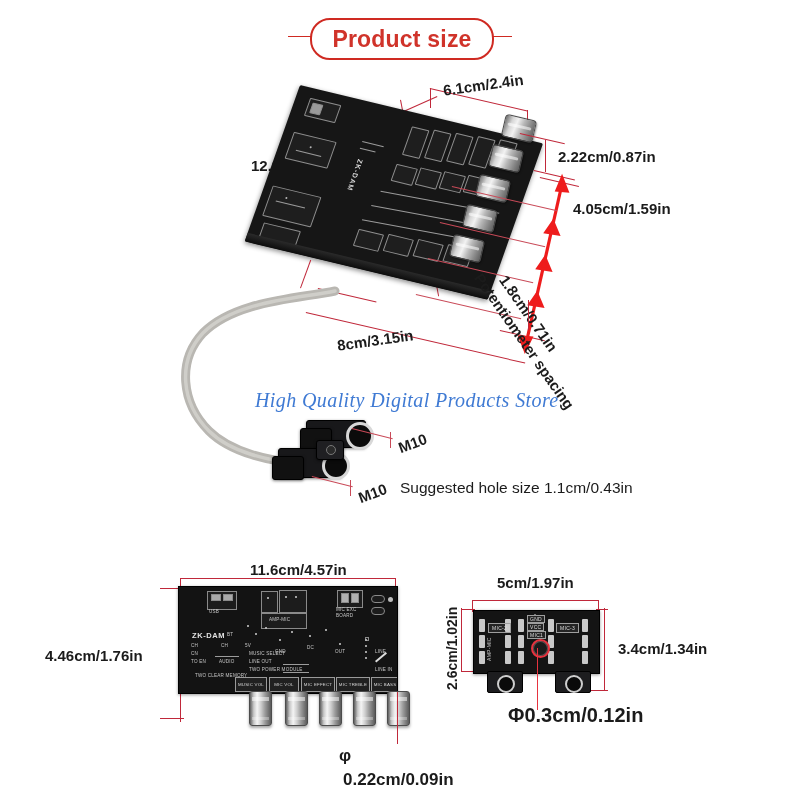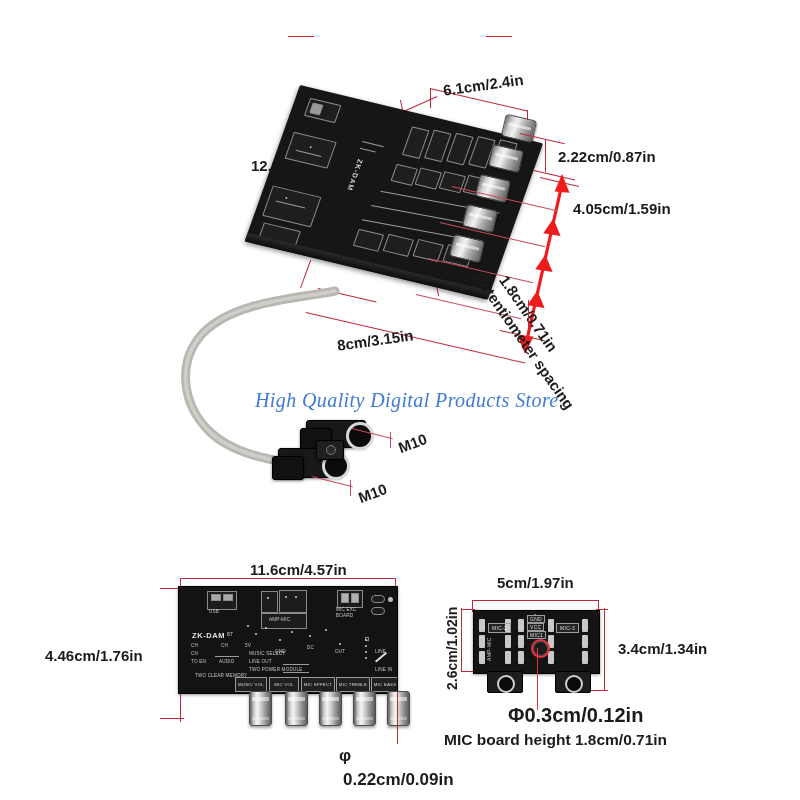--- a/index.html
+++ b/index.html
@@ -175,20 +175,23 @@
   .rot-55{transform:rotate(55deg);transform-origin:0 0;}
   .rot-neg20{transform:rotate(-20deg);transform-origin:0 0;}
 </style>
 </head>
 <body>
 
 <div class="stage">
 
   <div class="abs ln h badge-rule" id="badge-rule-left" style="background:#cf2a22;"></div>
   <div class="abs ln h badge-rule" id="badge-rule-right" style="background:#cf2a22;"></div>
+  <div class="abs" id="heading-badge">
+    <span class="txt">Product size</span>
+  </div>
 
   <div class="abs ln h" style="left:430px;top:88px;width:100px;transform:rotate(13deg);transform-origin:0 0;"></div>
   <div class="abs ln v" style="left:430px;top:88px;height:20px;"></div>
   <div class="abs ln v" style="left:527px;top:110px;height:18px;"></div>
   <div class="abs dim rot-neg8" style="left:442px;top:82px;">6.1cm/2.4in</div>
 
   <div class="abs ln h" style="left:375px;top:96px;width:62px;transform:rotate(-24deg);transform-origin:100% 0;"></div>
   <div class="abs ln" style="left:400px;top:100px;width:1.4px;height:200px;transform:rotate(-11deg);transform-origin:0 0;"></div>
   <div class="abs ln h" style="left:318px;top:288px;width:60px;transform:rotate(13deg);transform-origin:0 0;"></div>
   <div class="abs dim" style="left:251px;top:157px;">12.2cm/4.8in</div>
@@ -295,20 +298,23 @@
   </div>
 
   <div class="abs ln h pink" style="left:352px;top:428px;width:42px;transform:rotate(14deg);transform-origin:0 0;"></div>
   <div class="abs ln v pink" style="left:390px;top:432px;height:16px;"></div>
   <div class="abs dim rot-neg20" style="left:396px;top:440px;">M10</div>
 
   <div class="abs ln h pink" style="left:312px;top:476px;width:42px;transform:rotate(14deg);transform-origin:0 0;"></div>
   <div class="abs ln v pink" style="left:350px;top:480px;height:16px;"></div>
   <div class="abs dim rot-neg20" style="left:356px;top:490px;">M10</div>
 
+  <div class="abs dim plain" style="left:400px;top:479px;font-size:15.5px;">
+    <span>Suggested hole size 1.1cm/0.43in</span>
+  </div>
 
   <div class="abs ln h" style="left:180px;top:578px;width:216px;"></div>
   <div class="abs ln v" style="left:180px;top:578px;height:22px;"></div>
   <div class="abs ln v" style="left:395px;top:578px;height:22px;"></div>
   <div class="abs dim" style="left:250px;top:561px;">11.6cm/4.57in</div>
 
   <div class="abs ln v" style="left:180px;top:586px;height:136px;"></div>
   <div class="abs ln h" style="left:160px;top:588px;width:24px;"></div>
   <div class="abs ln h" style="left:160px;top:718px;width:24px;"></div>
   <div class="abs dim" style="left:45px;top:647px;">4.46cm/1.76in</div>
@@ -456,17 +462,16 @@
   </div>
   <div class="abs mic-jack" style="left:555px;top:671px;">
     <div class="ring"></div>
   </div>
 
   <div class="abs ln v" style="left:537px;top:648px;height:62px;background:#e6333f;"></div>
   <div class="abs dim" style="left:508px;top:704px;font-size:20px;">
     <span>Φ</span><span>0.3cm/0.12in</span>
   </div>
 
-  <div class="abs dim" style="left:444px;top:731px;font-size:15.5px;">MIC board height 1.8cm/0.71in</div>
 
   <div class="abs" id="watermark">High Quality Digital Products Store</div>
 
 </div>
 
 </body></html>

